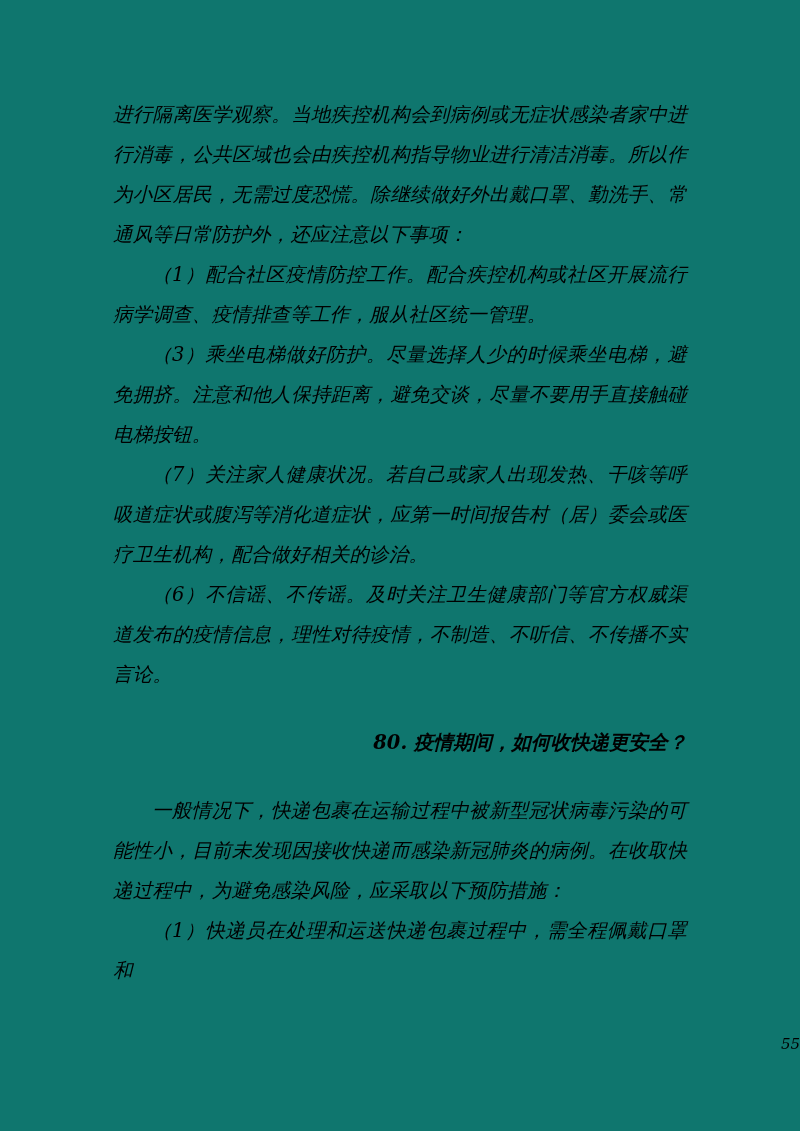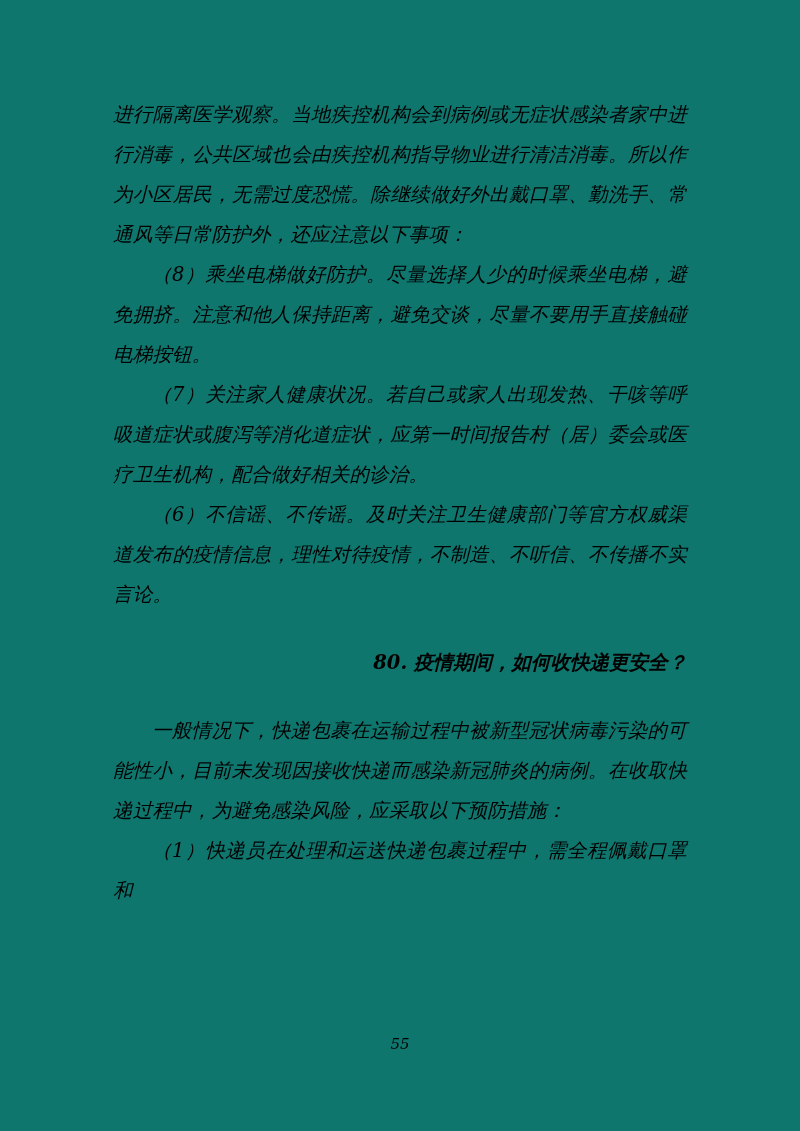--- a/index.html
+++ b/index.html
@@ -53,37 +53,38 @@
     margin-top: 28px;
   }
   .gap-after {
     margin-top: 28px;
   }
   .page-number {
     position: absolute;
     left: 0;
     right: 0;
     top: 1035px;
-    text-align: center;
+    text-align: right;
     font-size: 15px;
     color: #000000;
     font-family: "DejaVu Serif", "Liberation Serif", serif;
   }
 </style>
 </head>
 <body>
 
 <div class="page">
   <div class="content">
 
     <p class="para hang">进行隔离医学观察。当地疾控机构会到病例或无症状感染者家中进行消毒，公共区域也会由疾控机构指导物业进行清洁消毒。所以作为小区居民，无需过度恐慌。除继续做好外出戴口罩、勤洗手、常通风等日常防护外，还应注意以下事项：</p>
 
+    <p class="para indent">（1）配合社区疫情防控工作。配合疾控机构或社区开展流行病学调查、疫情排查等工作，服从社区统一管理。</p>
 
 
-    <p class="para indent">（8）乘坐电梯做好防护。尽量选择人少的时候乘坐电梯，避免拥挤。注意和他人保持距离，避免交谈，尽量不要用手直接触碰电梯按钮。</p>
+    <p class="para indent">（3）乘坐电梯做好防护。尽量选择人少的时候乘坐电梯，避免拥挤。注意和他人保持距离，避免交谈，尽量不要用手直接触碰电梯按钮。</p>
 
     <p class="para indent">（7）关注家人健康状况。若自己或家人出现发热、干咳等呼吸道症状或腹泻等消化道症状，应第一时间报告村（居）委会或医疗卫生机构，配合做好相关的诊治。</p>
 
     <p class="para indent">（6）不信谣、不传谣。及时关注卫生健康部门等官方权威渠道发布的疫情信息，理性对待疫情，不制造、不听信、不传播不实言论。</p>
 
     <h2 class="heading gap-before">80. 疫情期间，如何收快递更安全？</h2>
 
     <p class="para indent gap-after">一般情况下，快递包裹在运输过程中被新型冠状病毒污染的可能性小，目前未发现因接收快递而感染新冠肺炎的病例。在收取快递过程中，为避免感染风险，应采取以下预防措施：</p>
 
     <p class="para indent">（1）快递员在处理和运送快递包裹过程中，需全程佩戴口罩和</p>

